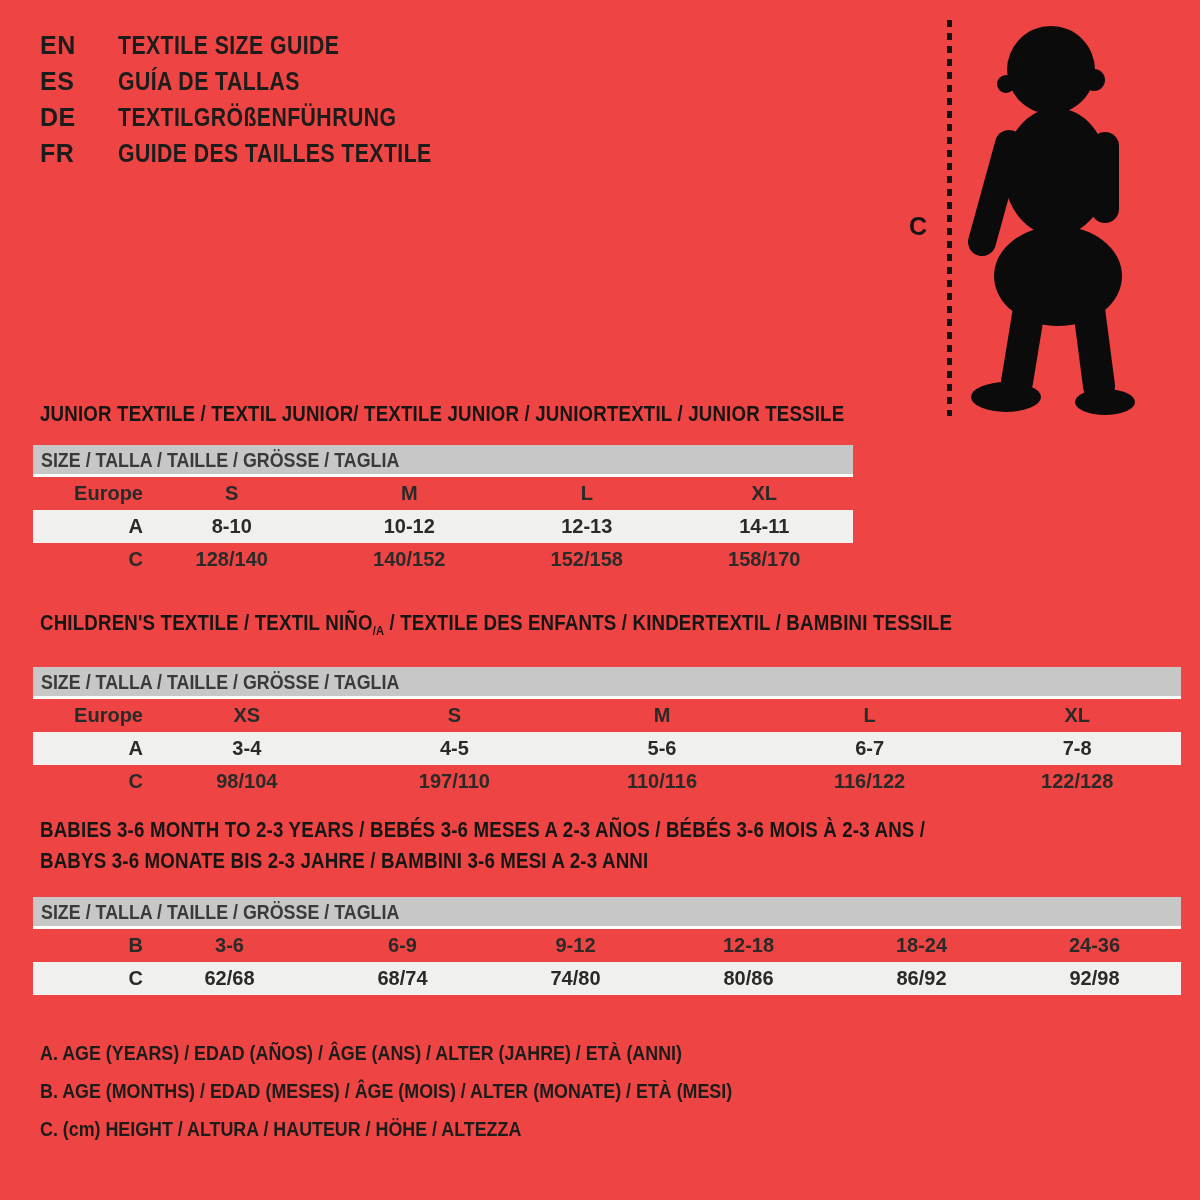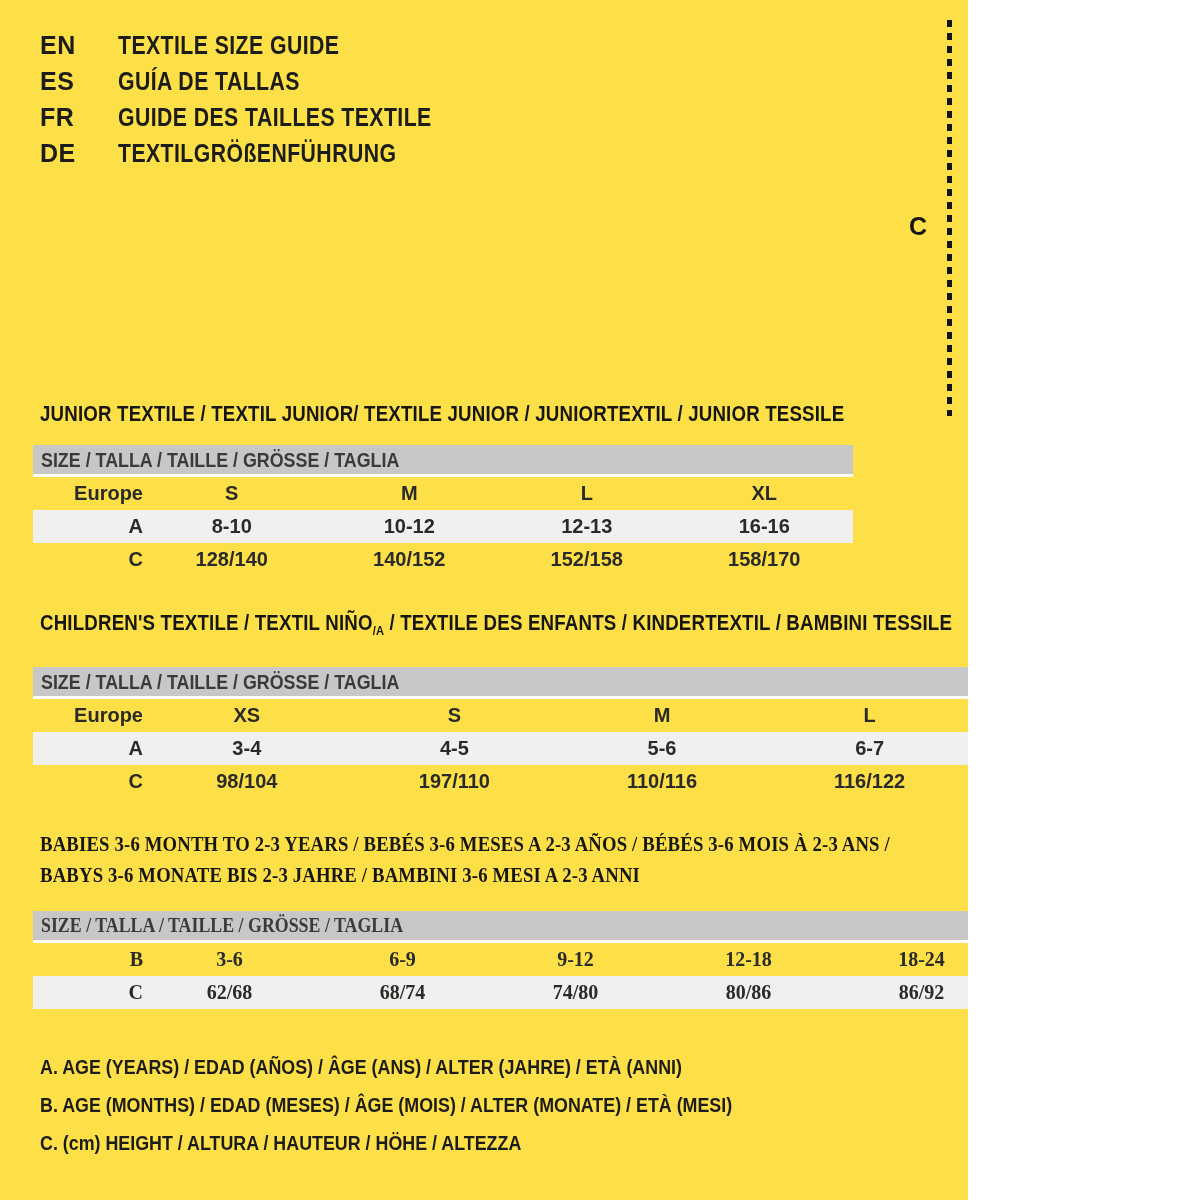--- a/index.html
+++ b/index.html
@@ -2,24 +2,24 @@
 <html><head>
 <meta charset="utf-8">
 <style>
   html, body {
     margin: 0;
     padding: 0;
     background: #ffffff;
   }
   .page {
     position: relative;
-    width: 968px;
+    width: 1200px;
     height: 1200px;
     overflow: hidden;
-    background: #fde047;
+    background: #ef4444;
     font-family: "Liberation Sans", sans-serif;
     font-weight: bold;
     color: #222220;
   }
   
   .cond {
     display: inline-block;
     transform: scaleX(0.85);
     transform-origin: 0 50%;
     white-space: nowrap;
@@ -70,21 +70,21 @@
   .sec-title {
     margin: 0 0 0 40px;
     font-size: 22px;
     line-height: 25px;
     color: #161614;
     letter-spacing: 0.2px;
   }
   .sub-a { font-size: 13px; }
   .sec-junior   { margin-top: 226px; }
   .sec-children { margin-top: 34px; }
-  .sec-babies   { margin-top: 30px; font-family: Liberation Serif, serif; }
+  .sec-babies   { margin-top: 16px; }
   .sec-babies .sec-title { line-height: 31px; }
   table.size-table {
     border-collapse: collapse;
     table-layout: fixed;
     margin-left: 33px;
   }
   .sec-junior table.size-table   { width: 820px;  margin-top: 19px; }
   .sec-children table.size-table { width: 1148px; margin-top: 24px; }
   .sec-babies table.size-table   { width: 1148px; margin-top: 21px; }
   .size-table td {
@@ -127,26 +127,26 @@
   <div class="lang-block">
     <div class="lang-row">
       <span class="lang-code">EN</span>
       <span class="cond">TEXTILE SIZE GUIDE</span>
     </div>
     <div class="lang-row">
       <span class="lang-code">ES</span>
       <span class="cond">GUÍA DE TALLAS</span>
     </div>
     <div class="lang-row">
+      <span class="lang-code">DE</span>
+      <span class="cond">TEXTILGRÖßENFÜHRUNG</span>
+    </div>
+    <div class="lang-row">
       <span class="lang-code">FR</span>
       <span class="cond">GUIDE DES TAILLES TEXTILE</span>
-    </div>
-    <div class="lang-row">
-      <span class="lang-code">DE</span>
-      <span class="cond">TEXTILGRÖßENFÜHRUNG</span>
     </div>
   </div>
 
   <div class="figure">
     <span class="c-label">C</span>
     <div class="dash-line"></div>
     <svg class="baby-svg" width="180" height="410" viewBox="0 0 180 410" xmlns="http://www.w3.org/2000/svg">
       <g fill="#0b0b0b" stroke="#0b0b0b">
         <circle cx="92" cy="56" r="44" stroke="none"></circle>
         <circle cx="47" cy="70" r="9" stroke="none"></circle>
@@ -184,21 +184,21 @@
           <td>S</td>
           <td>M</td>
           <td>L</td>
           <td>XL</td>
         </tr>
         <tr class="alt">
           <td class="lbl">A</td>
           <td>8-10</td>
           <td>10-12</td>
           <td>12-13</td>
-          <td>16-16</td>
+          <td>14-11</td>
         </tr>
         <tr>
           <td class="lbl">C</td>
           <td>128/140</td>
           <td>140/152</td>
           <td>152/158</td>
           <td>158/170</td>
         </tr>
       </tbody>
     </table>

